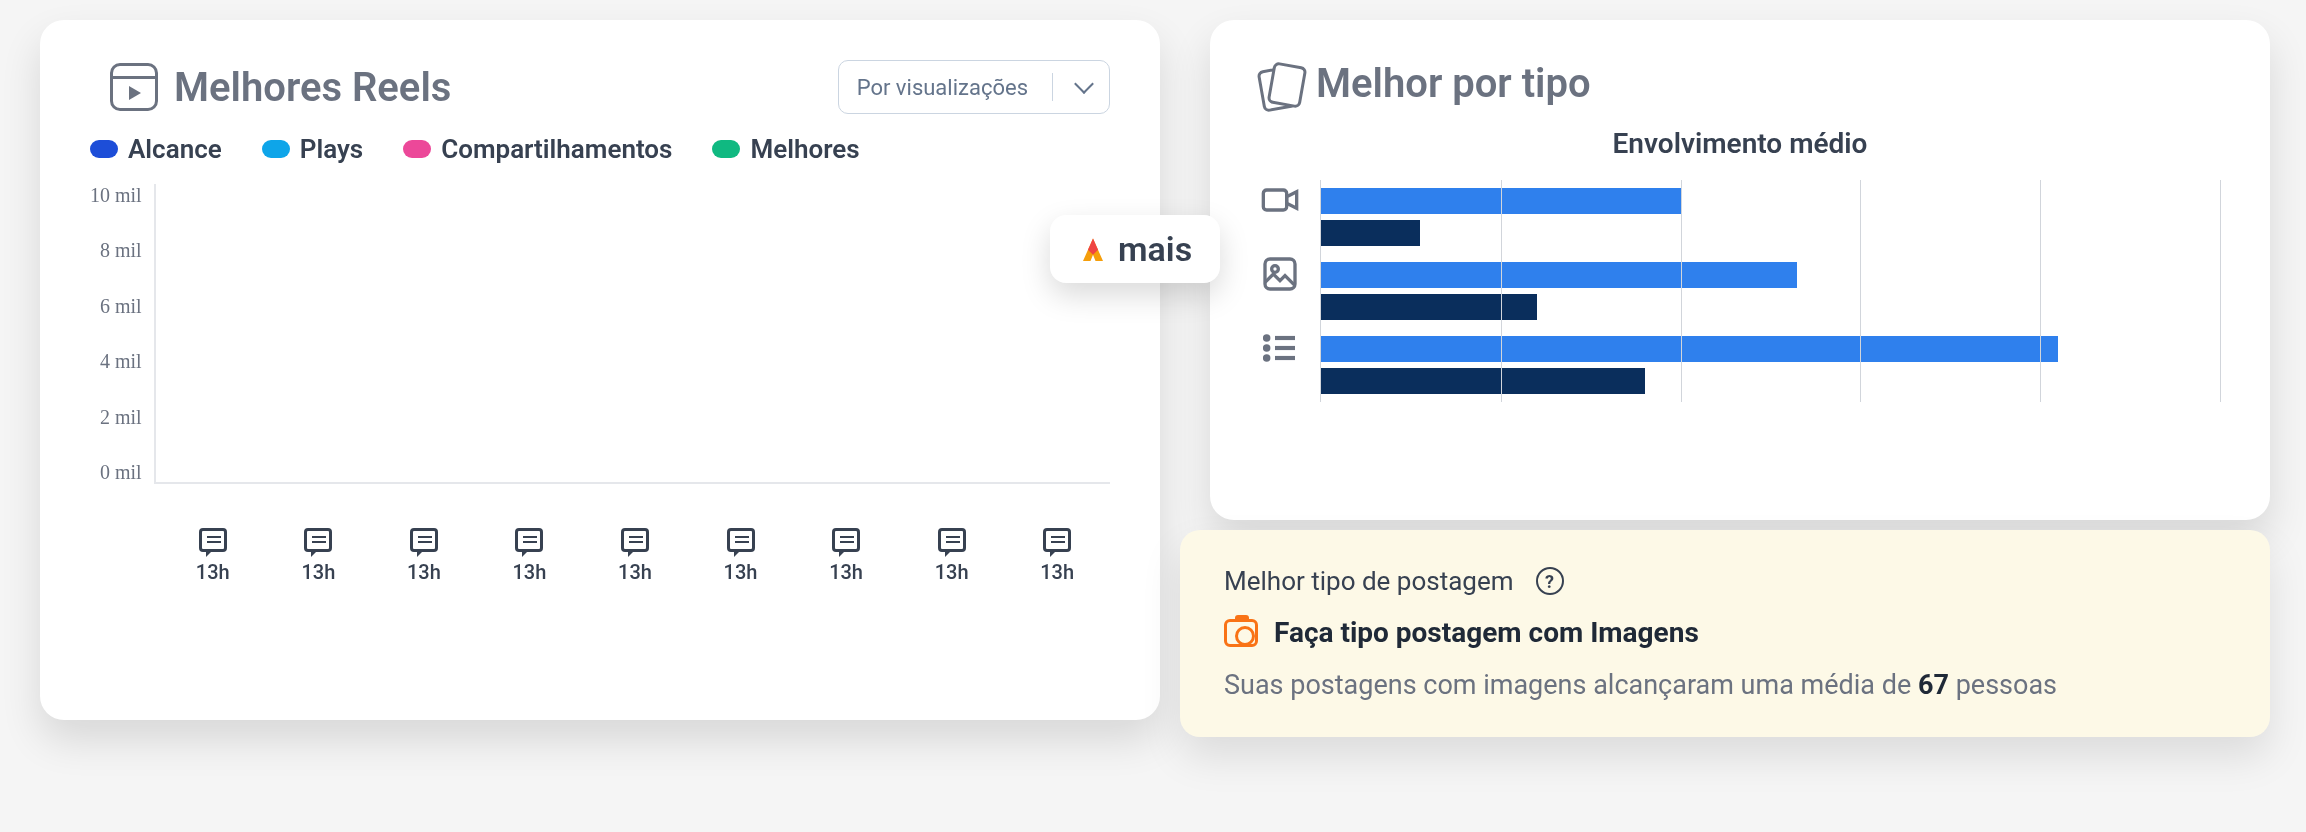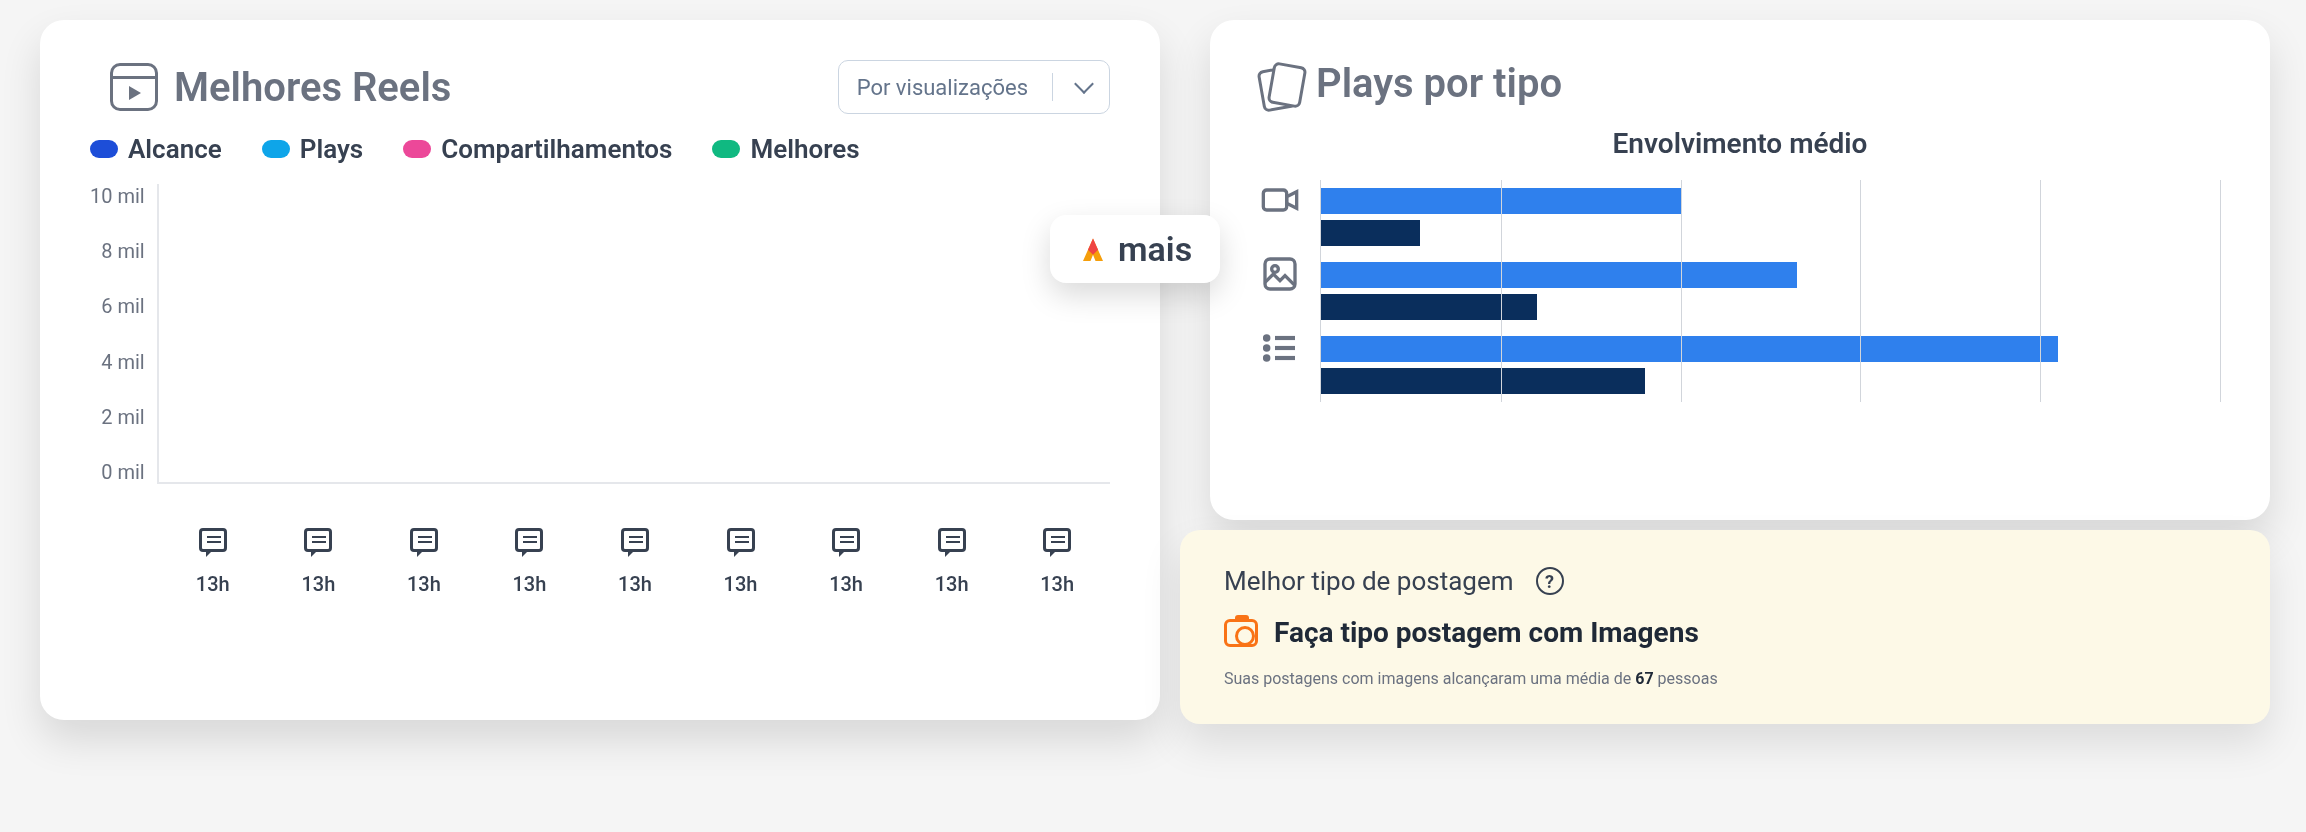--- a/index.html
+++ b/index.html
@@ -105,28 +105,28 @@
   }
   .legend {
     display:flex;
     gap:40px;
     margin:10px 0 20px 0;
     text-align:center;
   }
   .legend-item { display:flex; align-items:center; gap:10px; font-size:26px; font-weight:600; color:#374151; }
   .swatch { width:28px; height:18px; border-radius:9px; }
 
-  .chart-wrap { position:relative; height:330px; display:flex; }
+  .chart-wrap { position:relative; height:330px; display:flex;font-family:Liberation Serif, serif; }
   .y-axis { display:flex; flex-direction:column; justify-content:space-between; align-items:flex-end; padding-right:12px; font-size:20px; color:#6b7280; height:300px; }
   .plot { flex:1; position:relative; height:300px; border-bottom:2px solid #e5e7eb; border-left:2px solid #e5e7eb; }
   .bars-row { position:absolute; bottom:0; left:0; right:0; height:100%; display:flex; justify-content:space-around; align-items:flex-end; padding:0 10px; }
   .bar-group { width:50px; display:flex; flex-direction:column-reverse; }
   .seg { width:100%; }
   .x-labels { display:flex; justify-content:space-around; margin-top:14px; margin-left:70px; }
-  .x-item { display:flex; flex-direction:column; align-items:center; gap:20px; font-size:20px; color:#374151; font-weight:500; }
+  .x-item { display:flex; flex-direction:column; align-items:center; gap:8px; font-size:20px; color:#374151; font-weight:500; }
   .msg-icon {
     width:28px; height:24px;
     border:3px solid #374151;
     border-radius:4px;
     position:relative;
   }
   .msg-icon::before {
     content:"";
     position:absolute;
     left:5px; top:5px; width:14px; height:2px; background:#374151;
@@ -183,21 +183,21 @@
     border-radius:20px;
     box-shadow:0 20px 40px rgba(0,0,0,0.1);
     padding:36px 44px;
   }
   .callout .row1 { display:flex; align-items:center; gap:22px; font-size:26px; color:#374151; margin-bottom:20px; }
   .help-icon { width:28px; height:28px; border:2.5px solid #374151; border-radius:50%; display:flex; align-items:center; justify-content:center; font-size:18px; font-weight:700; }
   .callout .row2 { display:flex; align-items:center; gap:16px; font-size:28px; font-weight:700; color:#1f2937; margin-bottom:20px; }
   .cam-icon { width:34px; height:28px; border:3px solid #f97316; border-radius:6px; position:relative; }
   .cam-icon::before { content:""; position:absolute; top:-7px; left:8px; width:14px; height:7px; background:#f97316; border-radius:3px 3px 0 0; }
   .cam-icon::after { content:""; position:absolute; top:4px; left:8px; width:14px; height:14px; border:3px solid #f97316; border-radius:50%; }
-  .callout .row3 { font-size:16px; color:#6b7280; }
+  .callout .row3 { font-size:27px; color:#6b7280; }
   .callout .row3 b { color:#1f2937; font-weight:700; }
 </style>
 </head>
 <body>
 
 <div class="card card-left">
   <div class="header-row">
     <div class="title-group">
       <span class="reels-icon"></span>
       <span class="title">Melhores Reels</span>
@@ -332,21 +332,21 @@
       <div class="x-item">
         <span class="msg-icon"></span>
         <span>13h</span>
       </div>
     </div>
 </div>
 
 <div class="card card-right">
   <div class="title-group" style="margin-bottom:20px">
     <span class="cards-icon"></span>
-    <span class="title">Plays por tipo</span>
+    <span class="title">Melhor por tipo</span>
   </div>
   <div class="subtitle">Envolvimento médio</div>
   <div class="hchart">
     <div class="cats">
       <div class="cat-icon">
         <svg viewBox="0 0 24 24" fill="none" stroke="currentColor" stroke-width="2">
             <rect x="2" y="6" width="14" height="12" rx="2"></rect>
             <path d="M16 10l6-3v10l-6-3z"></path>
           </svg>
       </div>

